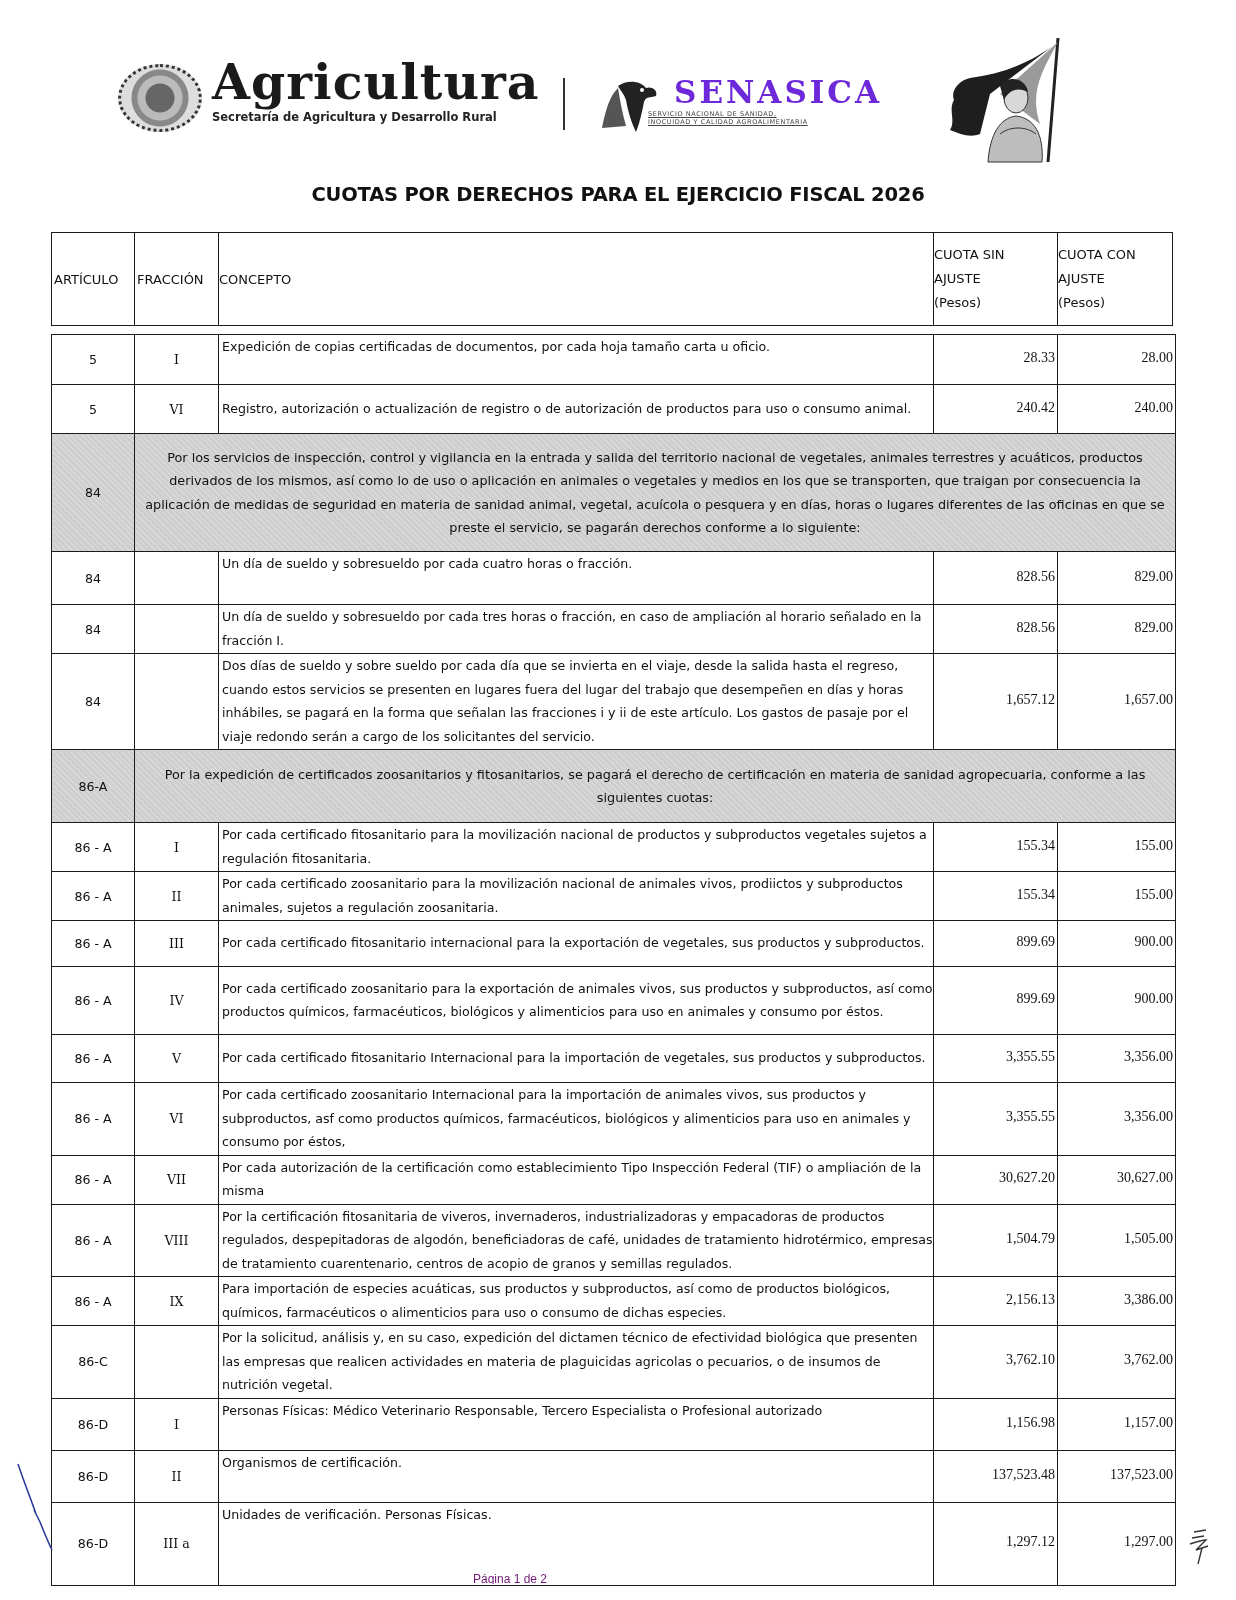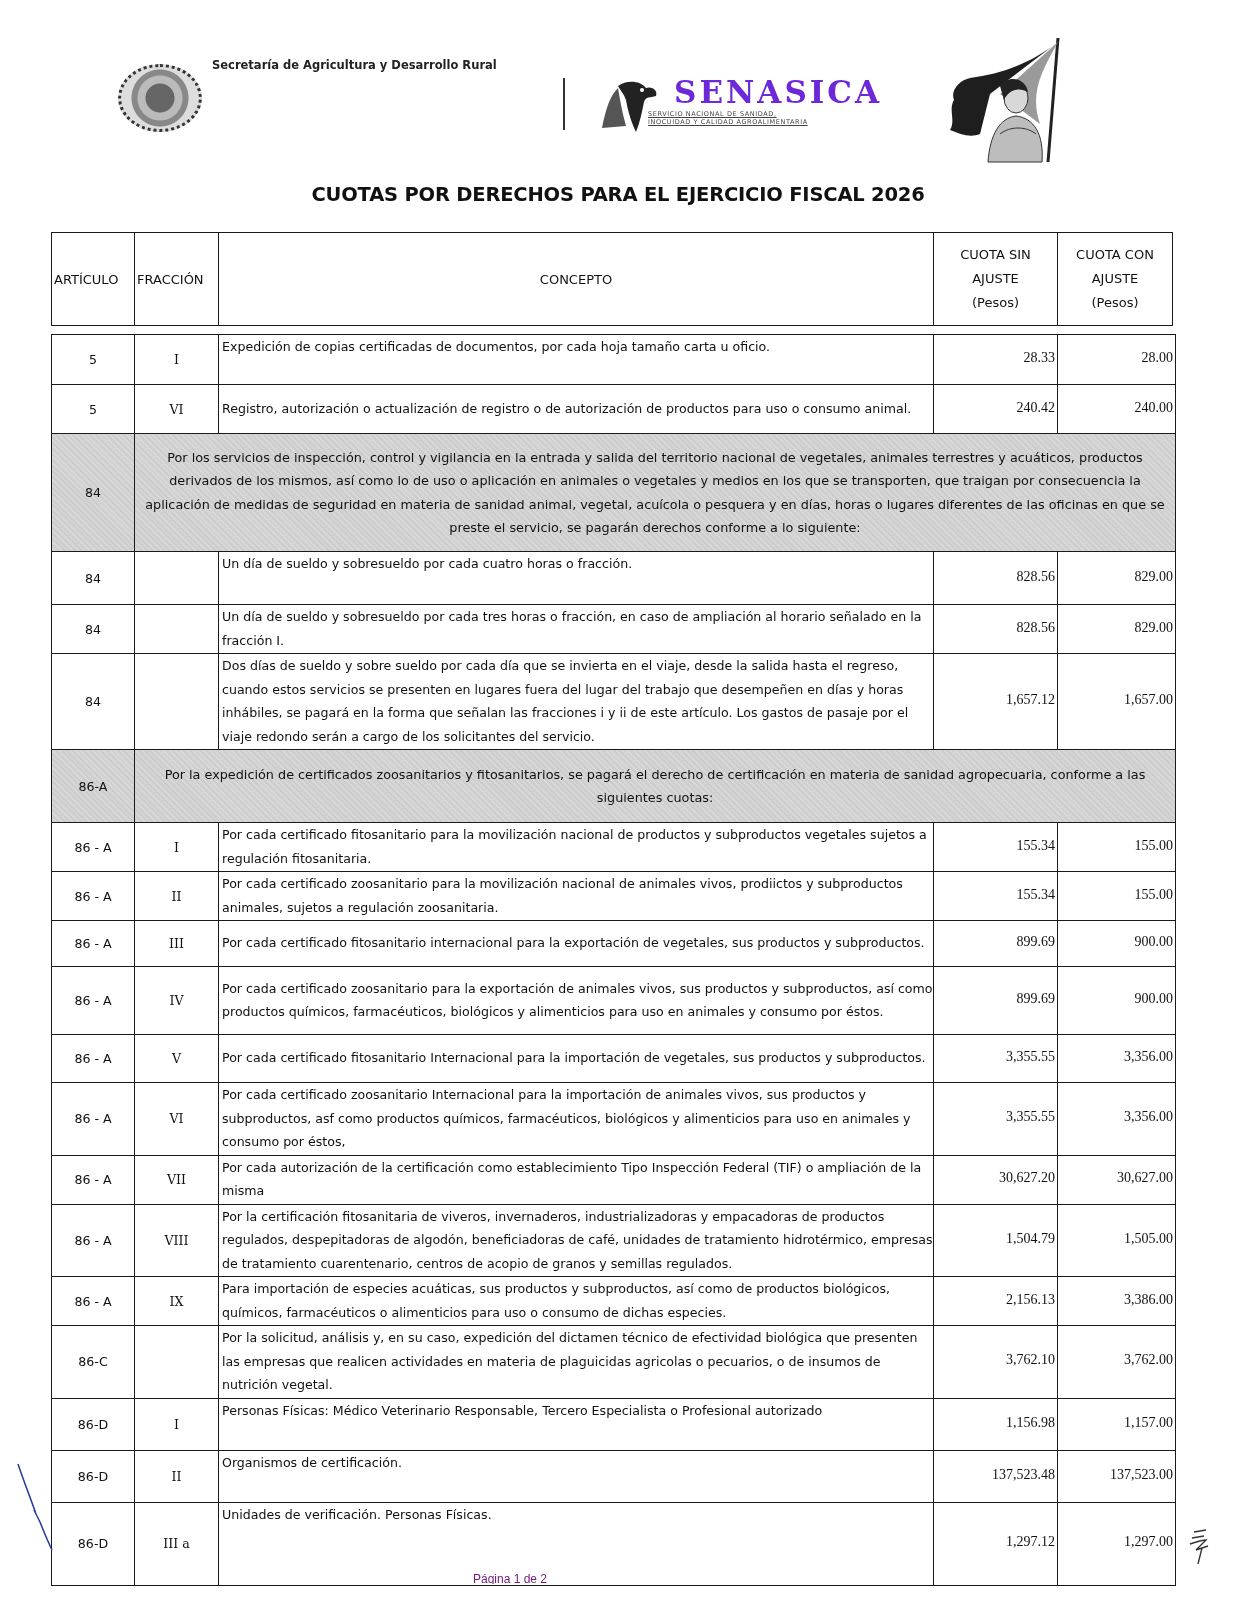--- a/index.html
+++ b/index.html
@@ -26,21 +26,21 @@
   .doc-title { position:absolute; left:0; width:1236px; top:183px; text-align:center;
                font-family:"DejaVu Sans", sans-serif; font-weight:bold; font-size:19.5px; letter-spacing:-0.2px; color:#111; }
 
   
   table { border-collapse:collapse; position:absolute; table-layout:fixed;
           font-family:"DejaVu Sans", "Liberation Sans", sans-serif; font-size:12.6px; }
   td, th { border:1.5px solid #1a1a1a; padding:0; }
   .head-table { left:51px; top:232px; width:1121px; }
   .head-table th { height:92px; font-weight:normal; font-size:13px; vertical-align:middle; }
   .head-table th.left { text-align:left; padding-left:2px; }
-  .head-table th.center { text-align:center; }
+  .head-table th.center { text-align:left; }
   .head-table th.bold { font-weight:normal; }
   .head-table th .l { display:block; line-height:24px; }
 
   .body-table { left:51px; top:334px; width:1124px; }
   .body-table td { vertical-align:middle; }
   .c-art { text-align:center; }
   .c-frac { text-align:center; font-family:"DejaVu Serif", "Liberation Serif", serif; }
   .c-con { text-align:left; padding-left:3px; line-height:23.5px; vertical-align:bottom; padding-bottom:1px;margin-top:24px; }
   .c-con.top { vertical-align:top; padding-top:0; }
   .c-num { text-align:right; vertical-align:bottom; padding-right:2px; padding-bottom:3px; font-size:14px;font-family:Liberation Serif, serif; }
@@ -53,20 +53,21 @@
   .sig-left { position:absolute; left:14px; top:1462px; width:40px; height:90px; }
   .sig-right { position:absolute; left:1186px; top:1528px; width:26px; height:36px; }
 </style>
 </head>
 <body>
 
 <div class="page">
 
   <div class="seal" title="Escudo Nacional - Estados Unidos Mexicanos"></div>
   <div class="brand">
+    <div class="brand-title">Agricultura</div>
     <div class="brand-sub">Secretaría de Agricultura y Desarrollo Rural</div>
   </div>
   <div class="vsep"></div>
   <svg class="senasica-icon" viewBox="0 0 70 56">
     <path d="M6 50 C10 30, 14 18, 22 10 C24 22, 26 34, 30 48 Z" fill="#555"></path>
     <path d="M22 8 C30 2, 44 2, 50 10 C56 8, 62 12, 60 18 C54 20, 50 18, 48 24 C46 34, 44 44, 40 54 C36 46, 32 34, 30 22 C28 16, 24 12, 22 8 Z" fill="#222"></path>
     <circle cx="46" cy="12" r="2" fill="#fff"></circle>
   </svg>
   <div class="senasica-title">SENASICA</div>
   <div class="senasica-sub">

